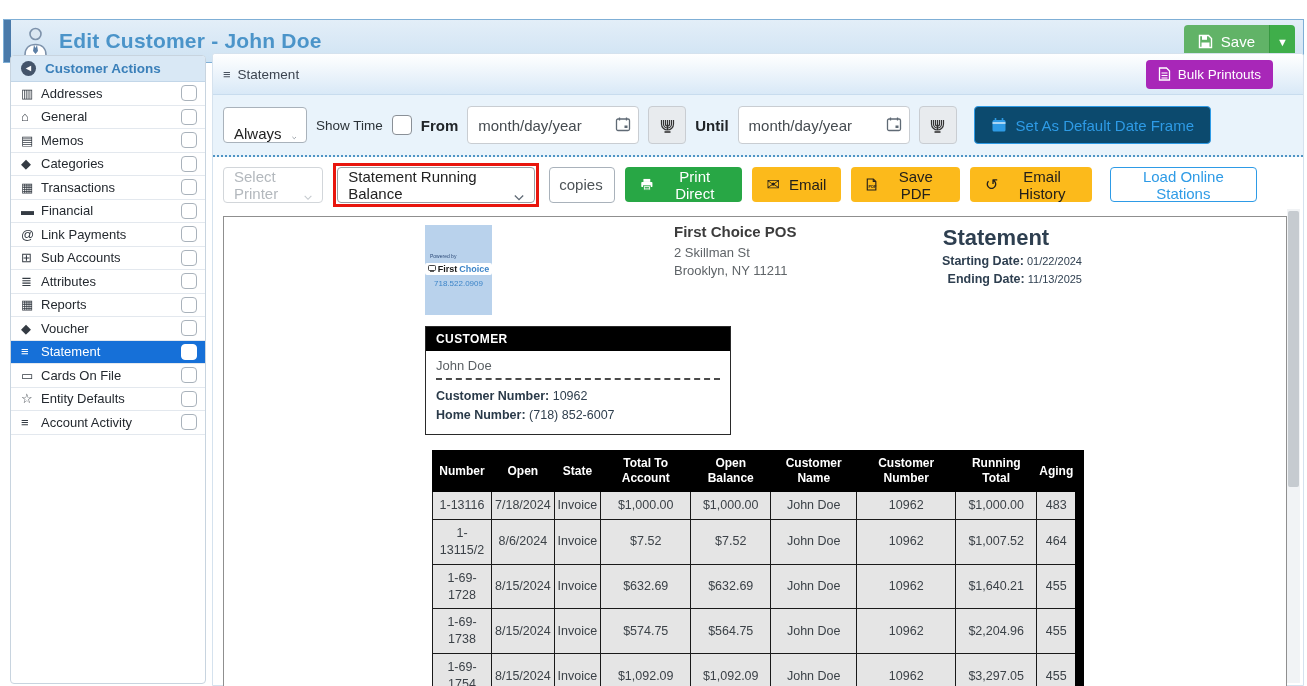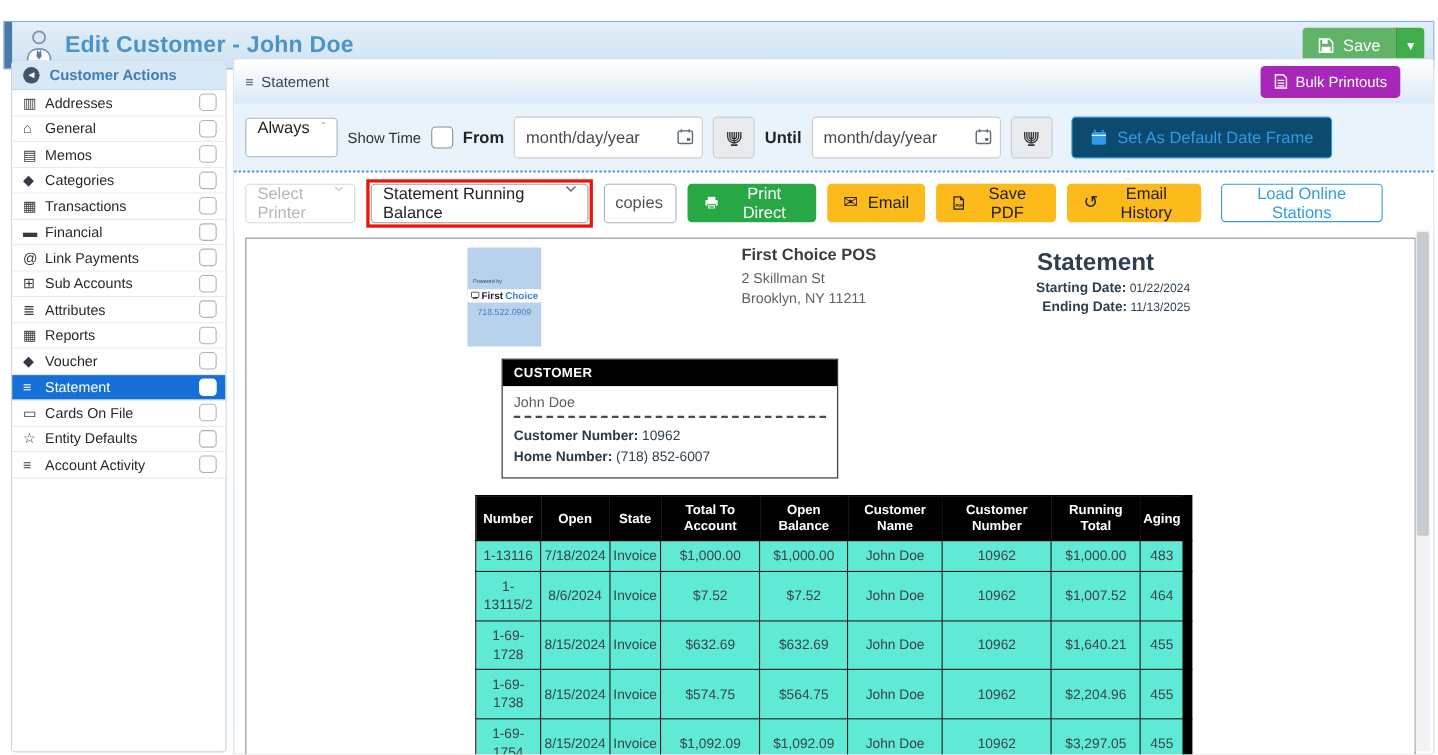--- a/index.html
+++ b/index.html
@@ -39,21 +39,21 @@
     display:flex; align-items:center; padding:0 10px; border-radius:3px 3px 0 0; }
   .stmt-toolbar-title { display:flex; align-items:center; gap:7px; font-size:13.5px; color:#3c4450; }
   .stmt-toolbar-icon { font-size:13px; color:#4a5360; }
   .bulk-btn { margin-left:auto; margin-right:20px; background:#a827b8; color:#fff; border:none; border-radius:4px;
     height:29px; padding:0 12px; font-size:13.5px; display:flex; align-items:center; gap:7px; cursor:pointer; }
 
   
   .filter-row { height:62px; background:#e9f3fb; border-bottom:2px dotted #4f94c4;
     display:flex; align-items:center; gap:9px; padding:0 10px; }
   .select-box { background:#fff; border:1px solid #a9b2bb; border-radius:4px; height:36px;
-    display:flex; align-items:flex-start; justify-content:space-between; padding:0 10px; font-size:15px; color:#222; cursor:pointer; }
+    display:flex; align-items:flex-end; justify-content:space-between; padding:0 10px; font-size:15px; color:#222; cursor:pointer; }
   .sel-always { width:84px; }
   .chev { margin-left:10px; }
   .lbl { font-size:13.5px; color:#2b3238; }
   .lbl-bold { font-size:15px; font-weight:700; color:#212529; }
   .chk { width:20px; height:20px; background:#fff; border:1px solid #8a9097; border-radius:4px; cursor:pointer; }
   .date-wrap { position:relative; }
   .date-input { width:172px; height:38px; border:1px solid #c9cdd2; border-radius:4px; background:#fff;
     font-size:15px; color:#333; padding:0 30px 0 10px; font-family:"Liberation Sans", sans-serif; }
   .date-input::placeholder { color:#454b50; opacity:1; }
   .cal-in { position:absolute; right:8px; top:10px; }
@@ -89,34 +89,34 @@
   .logo-choice { font-size:9px; font-weight:700; color:#3d85c8; }
   .logo-phone { font-size:8px; color:#3d85c8; }
   .company { position:absolute; left:450px; top:6px; }
   .company-name { font-size:15px; font-weight:700; color:#3c3c3c; margin-bottom:4px; }
   .company-line { font-size:13px; color:#5f6468; line-height:1.35; }
   .stmt-head { position:absolute; left:686px; top:8px; width:172px; }
   .stmt-head-title { font-size:22px; font-weight:700; color:#2e3f50; text-align:center; margin-bottom:2px; }
   .stmt-date-line { font-size:11px; color:#2e3f50; text-align:right; line-height:1.4; }
   .stmt-date-line b { font-size:12.5px; }
 
-  .cust-box { position:absolute; left:232px; top:109px; width:306px; border:1px solid #2a2a2a; }
+  .cust-box { position:absolute; left:201px; top:109px; width:306px; border:1px solid #2a2a2a; }
   .cust-head { background:#000; color:#fff; font-size:12px; font-weight:700; padding:5px 10px; letter-spacing:.4px; }
   .cust-body { padding:7px 10px 9px 10px; }
   .cust-name { font-size:13px; color:#5a5f63; }
   .cust-dash { border-bottom:2px dashed #4a4a4a; margin:5px 0 7px 0; }
   .cust-line { font-size:12.5px; color:#30404f; line-height:1.5; }
   .cust-line b { color:#2a3a49; }
 
   .stmt-table { position:absolute; left:208px; top:233px; border-collapse:collapse;
     border-right:9px solid #000; table-layout:fixed; }
   .stmt-table th { background:#000; color:#fff; font-size:12px; font-weight:700; padding:5px 2px;
     border:1px solid #000; line-height:1.25; }
   .stmt-table td { font-size:12.5px; color:#3c4248; text-align:center; padding:5px 3px;
-    border:1px solid #1a1a1a; background:#5eead4; line-height:1.35; overflow-wrap:break-word; }
+    border:1px solid #1a1a1a; background:#e5e5e5; line-height:1.35; overflow-wrap:break-word; }
   .c0{width:59px}.c1{width:58px}.c2{width:45px}.c3{width:90px}.c4{width:80px}
   .c5{width:86px}.c6{width:99px}.c7{width:81px}.c8{width:37px}
 
   
   .scroll-track { position:absolute; right:3px; top:155px; bottom:2px; width:13px; background:#f1f3f5; }
   .scroll-thumb { position:absolute; left:1px; right:1px; top:2px; height:276px; background:#c6cbd0; border-radius:2px; }
 
   svg { display:block; }
 </style>
 </head>

